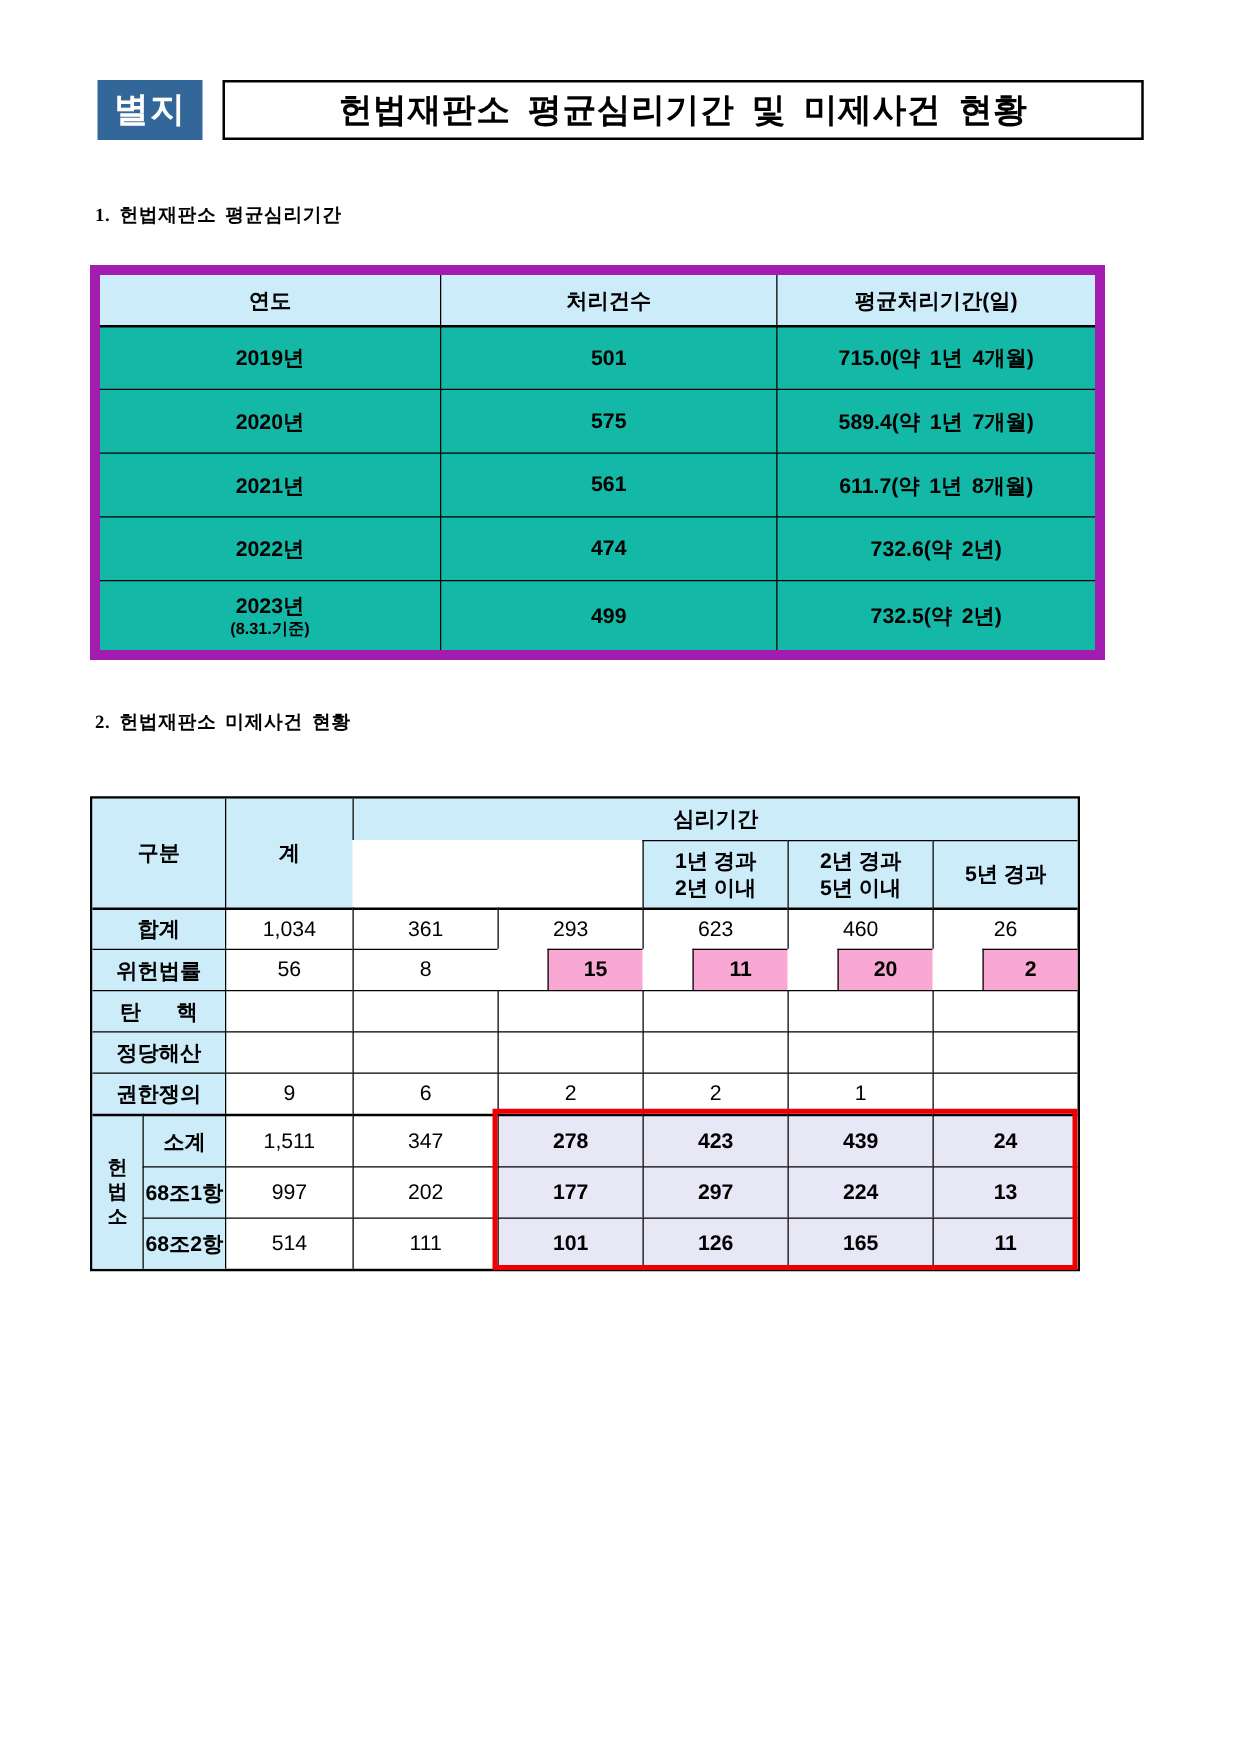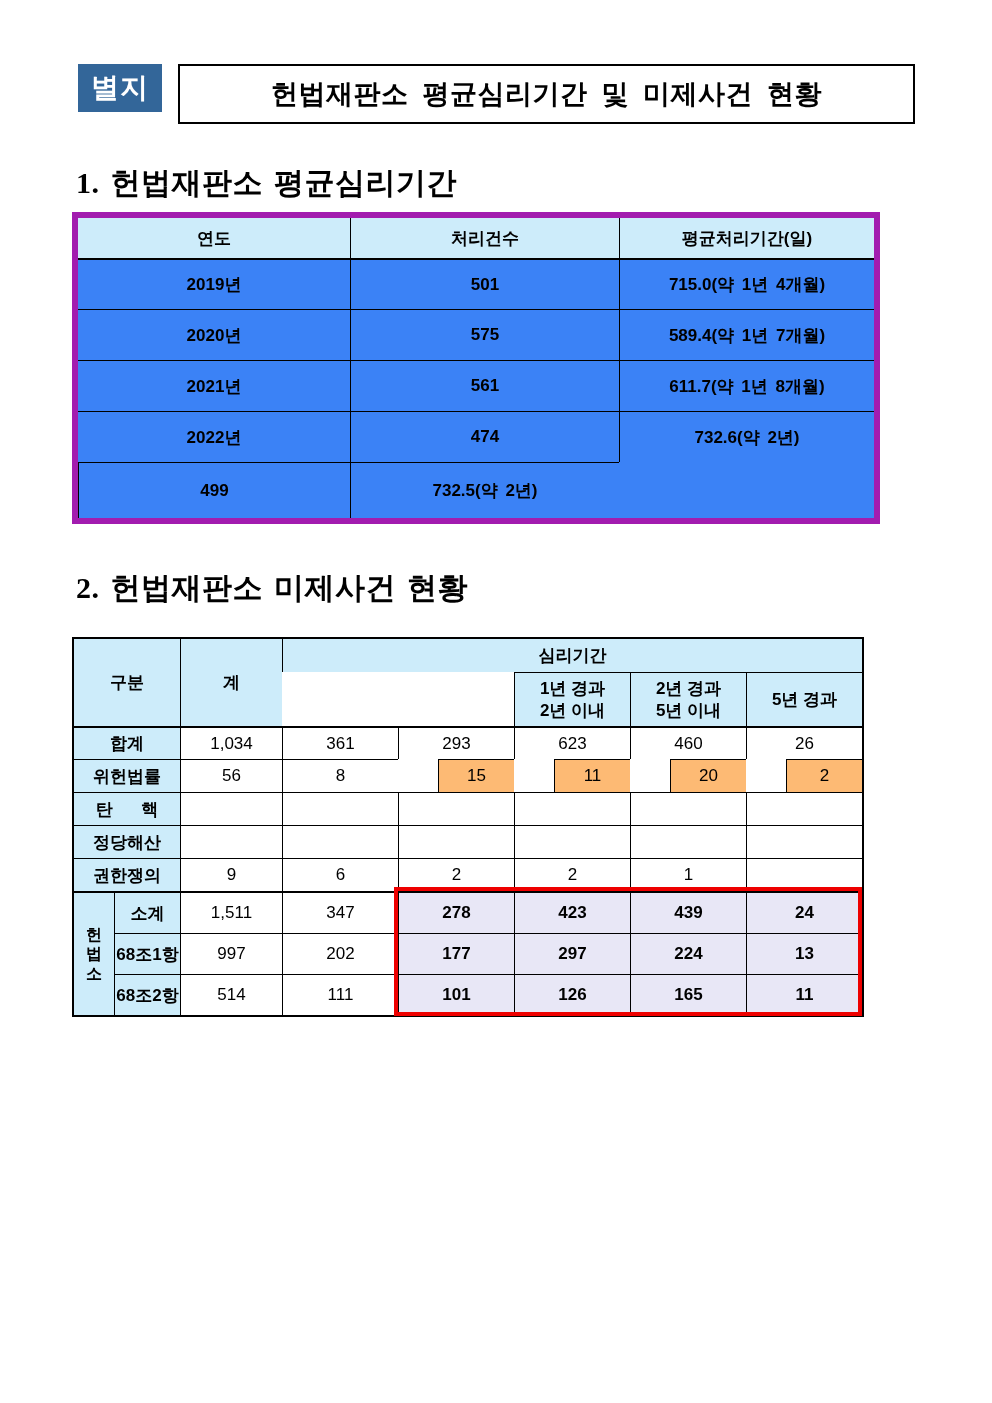--- a/index.html
+++ b/index.html
@@ -8,56 +8,56 @@
     margin:0 auto;overflow:hidden;
     font-family:"Liberation Sans","DejaVu Sans",sans-serif;color:#000;
   }
   
   .badge{
     position:absolute;left:78px;top:64px;width:84px;height:48px;
     background:#336699;color:#fff;font-size:28px;font-weight:700;
     display:flex;align-items:center;justify-content:center;letter-spacing:1px;
   }
   .title-box{
-    position:absolute;left:178px;top:64px;width:737px;height:60px;
+    position:absolute;left:178px;top:64px;width:737px;height:48px;
     border:2px solid #000;box-sizing:border-box;
     display:flex;align-items:center;justify-content:center;
   }
   .title-box span{font-size:27px;font-weight:700;letter-spacing:.5px;word-spacing:6px;}
   
   .sec-heading{
     position:absolute;left:76px;
     font-family:"Liberation Serif","DejaVu Serif",serif;
-    font-size:30px;font-weight:600;letter-spacing:.5px;word-spacing:3px;
+    font-size:15px;font-weight:600;letter-spacing:.5px;word-spacing:3px;
   }
   .sh1{top:163px;}
   .sh2{top:568px;}
   
   .c{
     display:flex;align-items:center;justify-content:center;
     border-left:1px solid #000;border-top:1px solid #000;
     font-size:17px;box-sizing:border-box;text-align:center;
   }
   .nl{border-left:none;}
   .nt{border-top:none;}
   .tt{border-top:2px solid #000;}
   .hd{background:#cdecfa;}
   .sb{font-weight:600;}
   .num{font-weight:400;}
-  .gray{background:#fdba74;font-weight:400;margin-left:40px;}
+  .gray{background:#f9a8d4;font-weight:700;margin-left:40px;}
   .lav{background:#e8e7f6;font-weight:700;}
   .pre{white-space:pre-line;line-height:1.25;}
   .prs{white-space:pre;}
   
   .t1{
     position:absolute;left:72px;top:212px;
     display:grid;
     grid-template-columns:272px 269px 255px;
     grid-template-rows:40px 51px 51px 51px 51px 56px;
-    border:6px solid #a21caf;background:#3b82f6;
+    border:8px solid #a21caf;background:#14b8a6;
   }
   .t1 .c{font-weight:700;word-spacing:3px;}
   .yr-note{font-size:13px;font-weight:700;line-height:1.1;}
   .yr-wrap{line-height:1.3;}
   
   .t2{
     position:absolute;left:72px;top:637px;
     display:grid;
     grid-template-columns:40px 66px 102px 116px 116px 116px 116px 116px;
     grid-template-rows:33px 54px 33px 33px 33px 33px 33px 42px 41px 41px;
@@ -95,20 +95,26 @@
     <div class="c">589.4(약 1년 7개월)</div>
 
     <div class="c nl">2021년</div>
     <div class="c">561</div>
     <div class="c">611.7(약 1년 8개월)</div>
 
     <div class="c nl">2022년</div>
     <div class="c">474</div>
     <div class="c">732.6(약 2년)</div>
 
+    <div class="c nl">
+      <div class="yr-wrap">
+        <div>2023년</div>
+        <div class="yr-note">(8.31.기준)</div>
+      </div>
+    </div>
     <div class="c">499</div>
     <div class="c">732.5(약 2년)</div>
   </div>
 
   <div class="sec-heading sh2">2. 헌법재판소 미제사건 현황</div>
 
   <div class="t2">
 
     <div class="c nl nt hd sb" style="grid-area:1/1/3/3">구분</div>
     <div class="c nt hd sb" style="grid-area:1/3/3/4">계</div>

